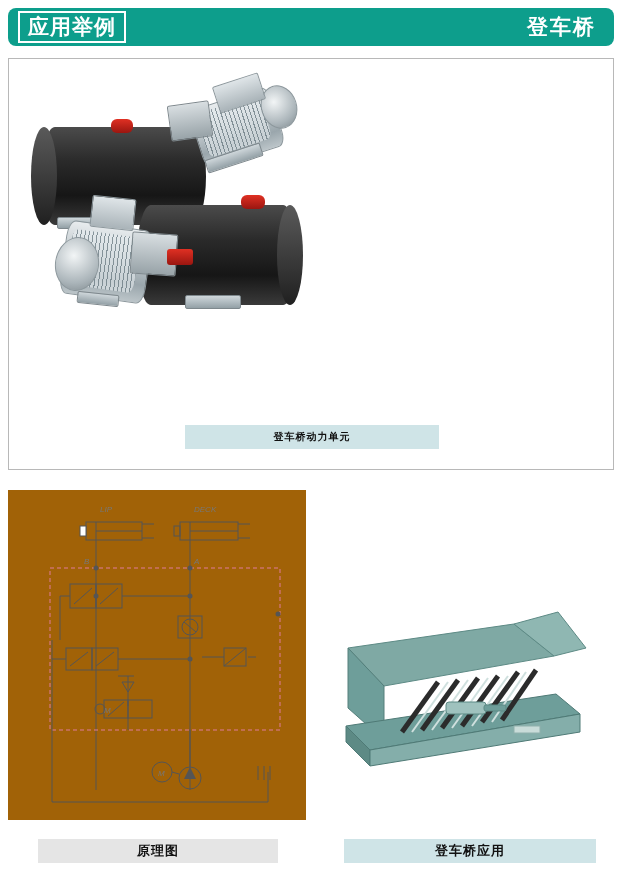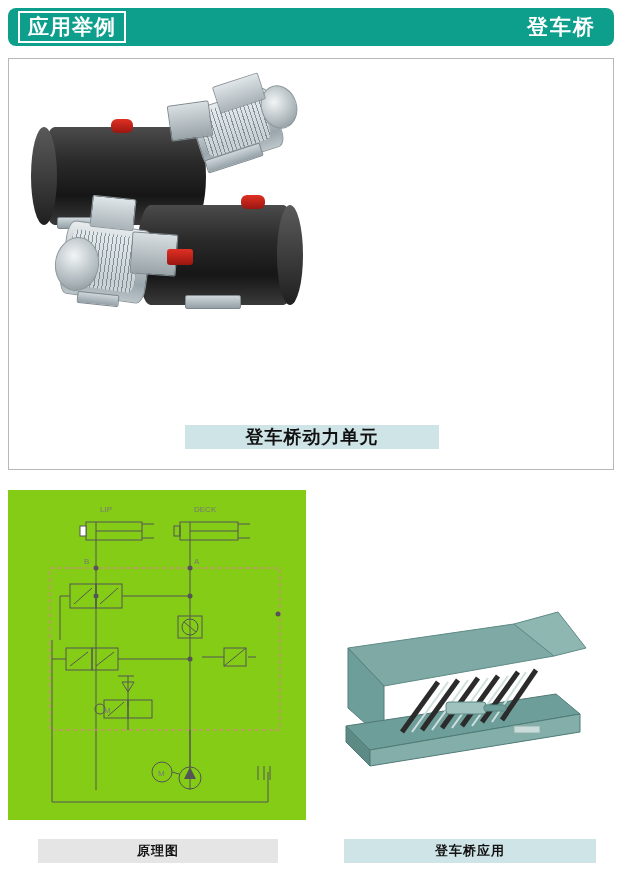--- a/index.html
+++ b/index.html
@@ -157,21 +157,21 @@
 
   
   .caption-top {
     position: absolute;
     left: 176px;
     top: 366px;
     width: 254px;
     height: 24px;
     background: #cfe4e7;
     color: #111111;
-    font-size: 18px;
+    font-size: 10px;
     font-weight: bold;
     display: flex;
     align-items: center;
     justify-content: center;
     letter-spacing: 1px;
   }
 
   
   .bottom-section {
     position: absolute;
@@ -180,21 +180,22 @@
     width: 606px;
     height: 383px;
   }
 
   .schematic-panel {
     position: absolute;
     left: 0px;
     top: 0px;
     width: 298px;
     height: 330px;
-    background: #84cc16;
+    background: #a16207;
+    font-style: italic;
   }
   .photo-panel {
     position: absolute;
     left: 310px;
     top: 100px;
     width: 296px;
     height: 200px;
     background: #ffffff;
   }
 

